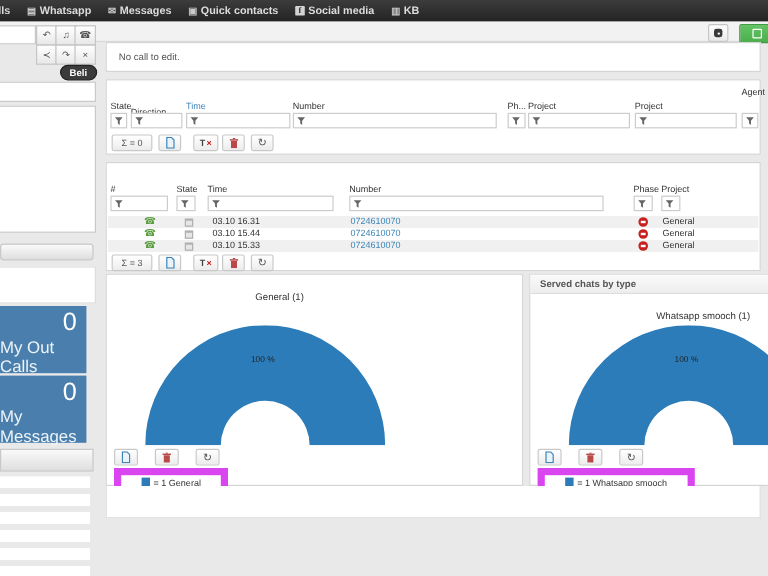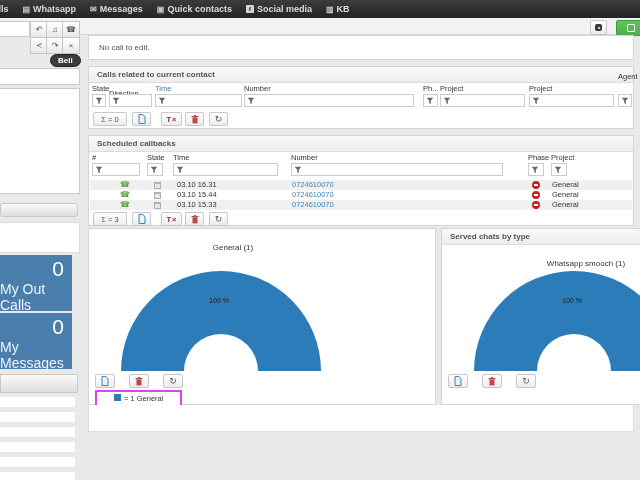--- a/index.html
+++ b/index.html
@@ -51,21 +51,21 @@
   .cell{position:absolute;top:0;white-space:nowrap}
   .numlink{color:#3d85b8;cursor:pointer}
   .phonei{color:#5a9e3f;font-size:8px;line-height:10px}
   .cal{display:inline-block;width:7px;height:7px;margin-top:1.5px;background:#e6e6e6;border:1px solid #b0b0b0;box-sizing:border-box;border-top:2px solid #b0b0b0}
   .blocki{display:inline-block;width:8px;height:8px;margin-top:1px;background:#c6201f;border-radius:50%;position:relative}
   .blocki i{position:absolute;left:2px;top:3.2px;width:4px;height:1.6px;background:#fff}
   
   .chartpanel{position:absolute;width:348px;background:#fff;border:1px solid #d5d5d5;box-sizing:border-box}
   .annot{position:absolute;font-size:8px;color:#333;transform:translateX(-50%);white-space:nowrap}
   .pct{position:absolute;font-size:7px;color:#222;transform:translateX(-50%)}
-  .legend{position:absolute;border:2px solid #d946ef;background:#fff;padding:2px 17px;display:inline-flex;align-items:flex-start;gap:3px;
+  .legend{position:absolute;border:6px solid #d946ef;background:#fff;padding:2px 17px;display:inline-flex;align-items:flex-start;gap:3px;
           font-size:7.5px;color:#333}
   .swatch{display:inline-block;width:7px;height:7px;background:#2b7cb9}
   .whitestrip{position:absolute;left:88px;top:405px;width:546px;height:27px;background:#fff;border:1px solid #ddd;border-top:none;box-sizing:border-box}
 </style>
 </head>
 <body>
 
 <div class="abs navbar">
   <div class="nav-item" style="margin-left:-13px">
     <span>Calls</span>
@@ -136,21 +136,20 @@
   <span class="cl">My Messages</span>
 </div>
 <div class="graybar" style="top:374px;height:19px;border-radius:0"></div>
 <div class="stripes"></div>
 
 <div class="panel" style="top:35px;height:25px">
   <div style="padding:0 10px;line-height:23px;font-size:8px;color:#555">No call to edit.</div>
 </div>
 
 <div class="panel" style="top:66px;height:63px">
-  <div class="phead">Calls related to current contact</div>
   <span class="collabel" style="left:3px;top:17px">State</span>
   <span class="collabel" style="left:20px;top:22px">Direction</span>
   <span class="collabel link" style="left:66px;top:17px">Time</span>
   <span class="collabel" style="left:155px;top:17px">Number</span>
   <span class="collabel" style="left:334px;top:17px">Ph...</span>
   <span class="collabel" style="left:351px;top:17px">Project</span>
   <span class="collabel" style="left:440px;top:17px">Project</span>
   <span class="collabel" style="left:529px;top:5px">Agent</span>
 
   <div class="fbox" style="left:3px;top:27px;width:14px">
@@ -210,21 +209,20 @@
         <rect x="0.5" y="1" width="7" height="1.2" fill="#b94a48"></rect>
         <rect x="3" y="0" width="2" height="1" fill="#b94a48"></rect>
       </svg>
   </div>
   <div class="btn" style="left:120px;top:45px;width:19px;font-size:9px">
       <span>↻</span>
     </div>
 </div>
 
 <div class="panel" style="top:135px;height:91px">
-  <div class="phead">Scheduled callbacks</div>
   <span class="collabel" style="left:3px;top:17px">#</span>
   <span class="collabel" style="left:58px;top:17px">State</span>
   <span class="collabel" style="left:84px;top:17px">Time</span>
   <span class="collabel" style="left:202px;top:17px">Number</span>
   <span class="collabel" style="left:439px;top:17px">Phase</span>
   <span class="collabel" style="left:462px;top:17px">Project</span>
 
   <div class="fbox" style="left:3px;top:27px;width:48px">
       <svg width="8" height="8" viewBox="0 0 10 10">
         <path d="M1 1h8L6 4.6V9L4 7.5V4.6z" fill="#666"></path>
@@ -345,15 +343,19 @@
   <div class="btn" style="left:40px;top:145px;width:20px">
     <svg width="8" height="9" viewBox="0 0 8 9">
         <rect x="1.5" y="2.4" width="5" height="6" fill="#b94a48"></rect>
         <rect x="0.5" y="1" width="7" height="1.2" fill="#b94a48"></rect>
         <rect x="3" y="0" width="2" height="1" fill="#b94a48"></rect>
       </svg>
   </div>
   <div class="btn" style="left:74px;top:145px;width:20px;font-size:9px">
       <span>↻</span>
     </div>
+  <div class="legend" style="left:6px;top:161px">
+    <span class="swatch"></span>
+    <span>= 1 Whatsapp smooch</span>
+  </div>
 </div>
 
 <div class="whitestrip"></div>
 
 </body></html>

